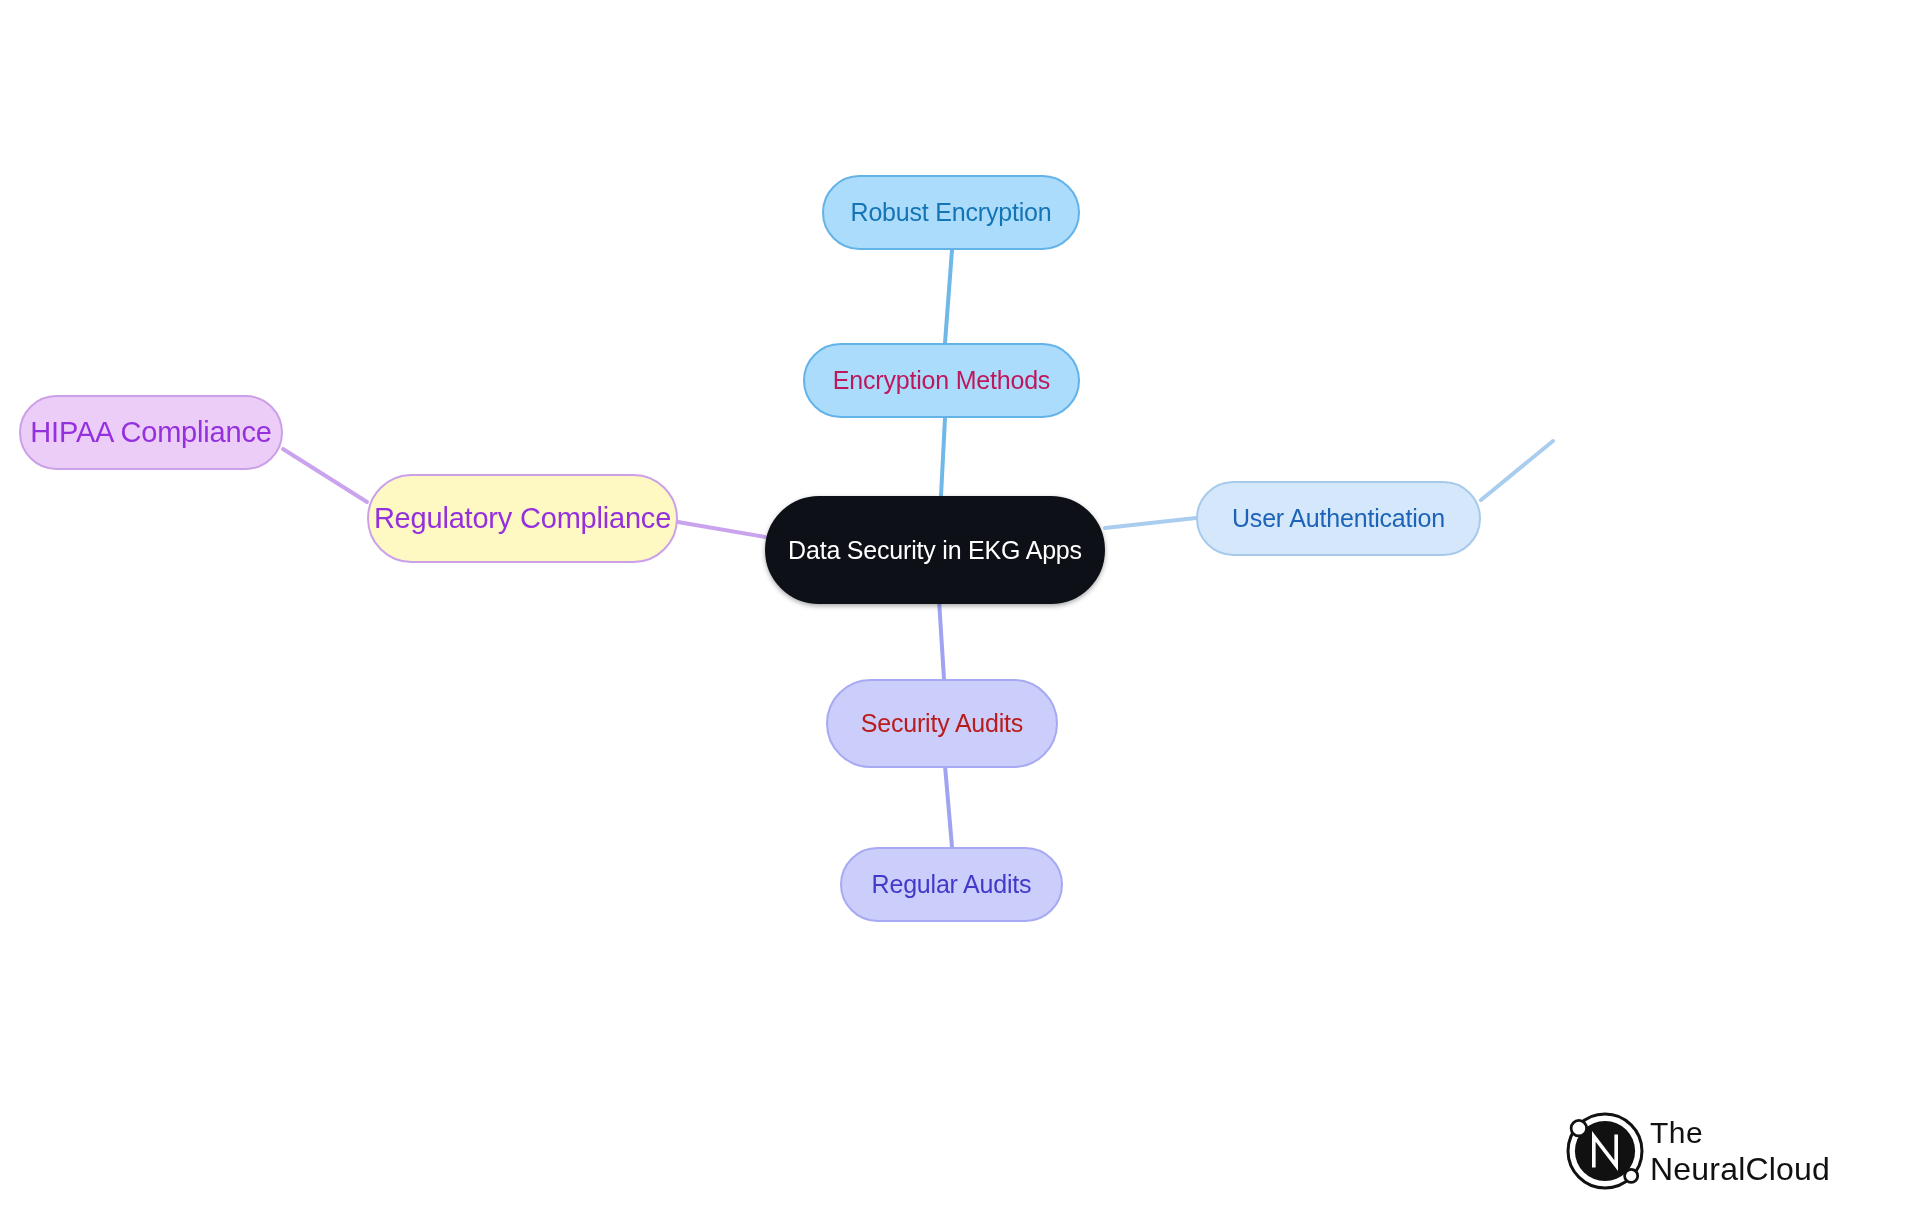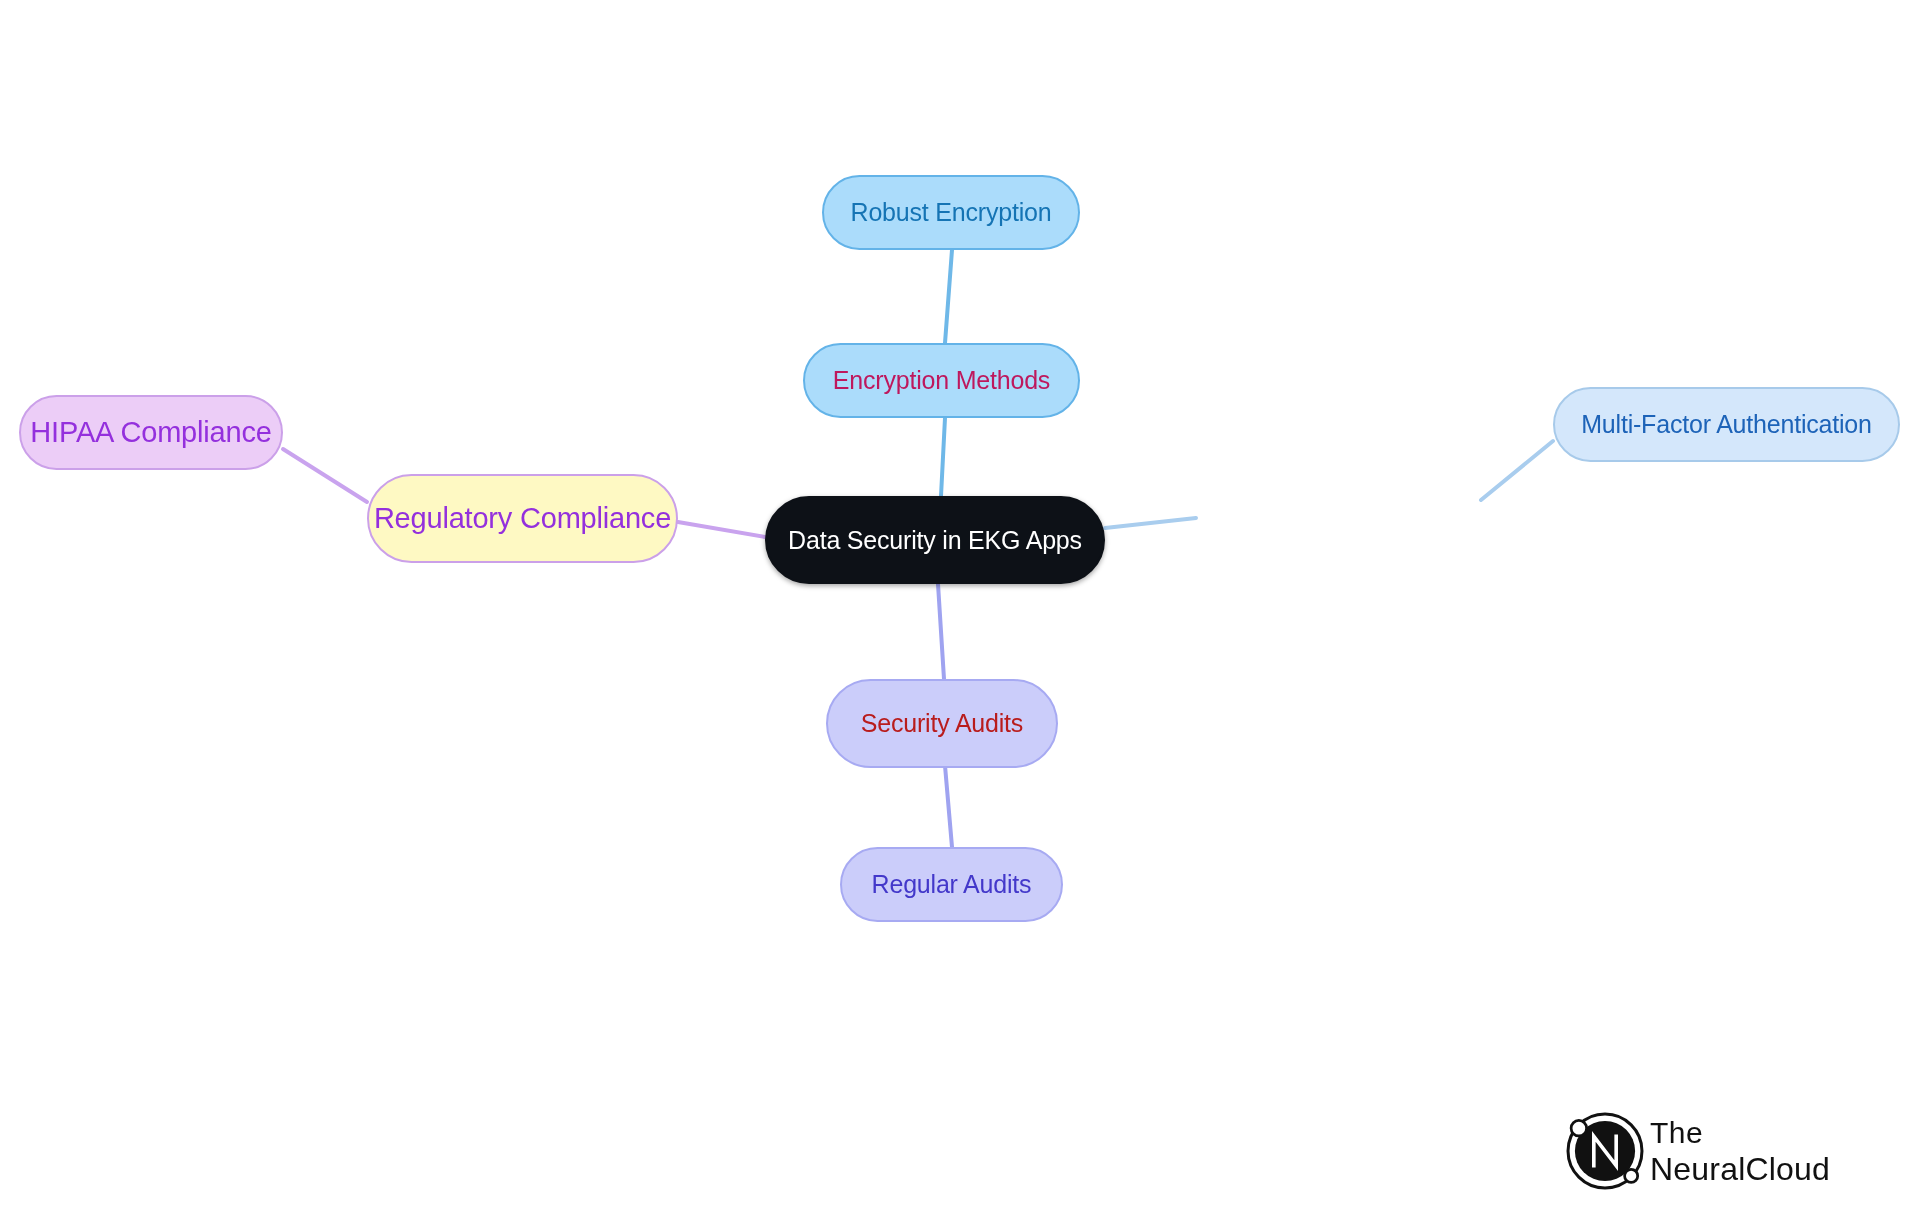--- a/index.html
+++ b/index.html
@@ -132,42 +132,42 @@
     </svg>
 
   <div class="node node-enc" style="left: 822px; top: 175px; width: 258px; height: 75px; background: rgb(171, 220, 251); border-color: rgb(99, 179, 232); color: rgb(21, 116, 180);">
     <span class="node-label">Robust Encryption</span>
   </div>
 
   <div class="node node-enc" style="left: 803px; top: 343px; width: 277px; height: 75px; background: rgb(171, 220, 251); border-color: rgb(99, 179, 232); color: #be185d;">
     <span class="node-label">Encryption Methods</span>
   </div>
 
-  <div class="node node-auth" style="left: 1553px; top: 387px; width: 347px; height: 75px; background: rgb(212, 231, 251); border-color: rgb(167, 202, 234); color: rgb(29, 99, 184);">
-    <span class="node-label">Multi-Factor Authentication</span>
+
+  <div class="node node-auth" style="left: 1196px; top: 481px; width: 285px; height: 75px; background: rgb(212, 231, 251); border-color: rgb(167, 202, 234); color: rgb(29, 99, 184);">
+    <span class="node-label">User Authentication</span>
   </div>
-
 
   <div class="node node-comp" style="left: 19px; top: 395px; width: 264px; height: 75px; background: rgb(236, 205, 247); border-color: rgb(203, 160, 233); color: rgb(148, 48, 221);">
     <span class="node-label">HIPAA Compliance</span>
   </div>
 
   <div class="node node-comp" style="left: 367px; top: 474px; width: 311px; height: 89px; background: #fef9c3; border-color: rgb(203, 160, 233); color: rgb(148, 48, 221);">
     <span class="node-label">Regulatory Compliance</span>
   </div>
 
   <div class="node node-audit" style="left: 826px; top: 679px; width: 232px; height: 89px; background: rgb(203, 205, 250); border-color: rgb(167, 170, 242); color: #b91c1c;">
     <span class="node-label">Security Audits</span>
   </div>
 
   <div class="node node-audit" style="left: 840px; top: 847px; width: 223px; height: 75px; background: rgb(203, 205, 250); border-color: rgb(167, 170, 242); color: rgb(67, 56, 202);">
     <span class="node-label">Regular Audits</span>
   </div>
 
-  <div class="node node-root" style="left: 765px; top: 496px; width: 340px; height: 88px; background: rgb(13, 17, 23); color: rgb(255, 255, 255);">
+  <div class="node node-root" style="left: 765px; top: 496px; width: 340px; height: 108px; background: rgb(13, 17, 23); color: rgb(255, 255, 255);">
     <span class="node-label">Data Security in EKG Apps</span>
   </div>
 
   <div id="brand-logo" style="left: 1562px; top: 1108px;">
     <svg id="brand-mark" width="86" height="86" viewBox="0 0 100 100" xmlns="http://www.w3.org/2000/svg">
       <circle cx="50" cy="50" r="43" fill="none" stroke="#111111" stroke-width="3.5"></circle>
       <circle cx="50" cy="50" r="35" fill="#111111"></circle>
       <path d="M 37 67 L 37 33 L 63 67 L 63 33" fill="none" stroke="#ffffff" stroke-width="4.2" stroke-linecap="square" stroke-linejoin="miter"></path>
       <circle cx="19.6" cy="23.5" r="9" fill="#ffffff" stroke="#111111" stroke-width="3.2"></circle>
       <circle cx="80.4" cy="79.0" r="7.6" fill="#ffffff" stroke="#111111" stroke-width="3.2"></circle>

